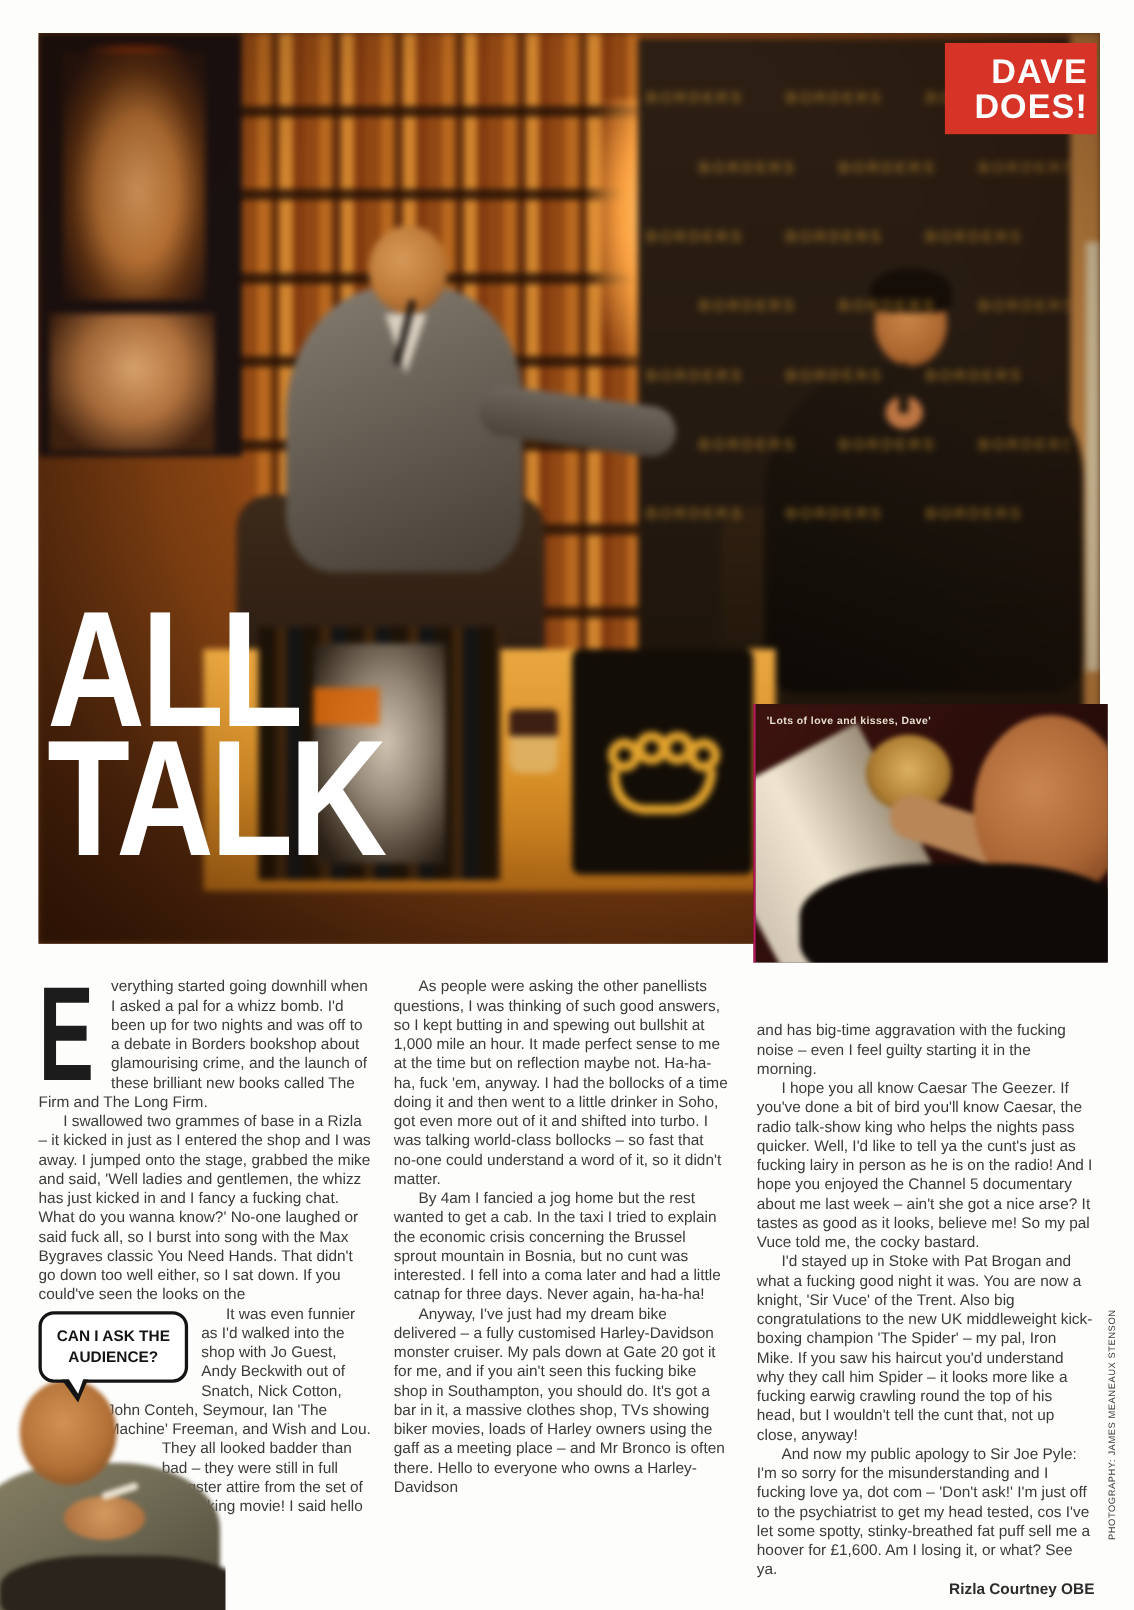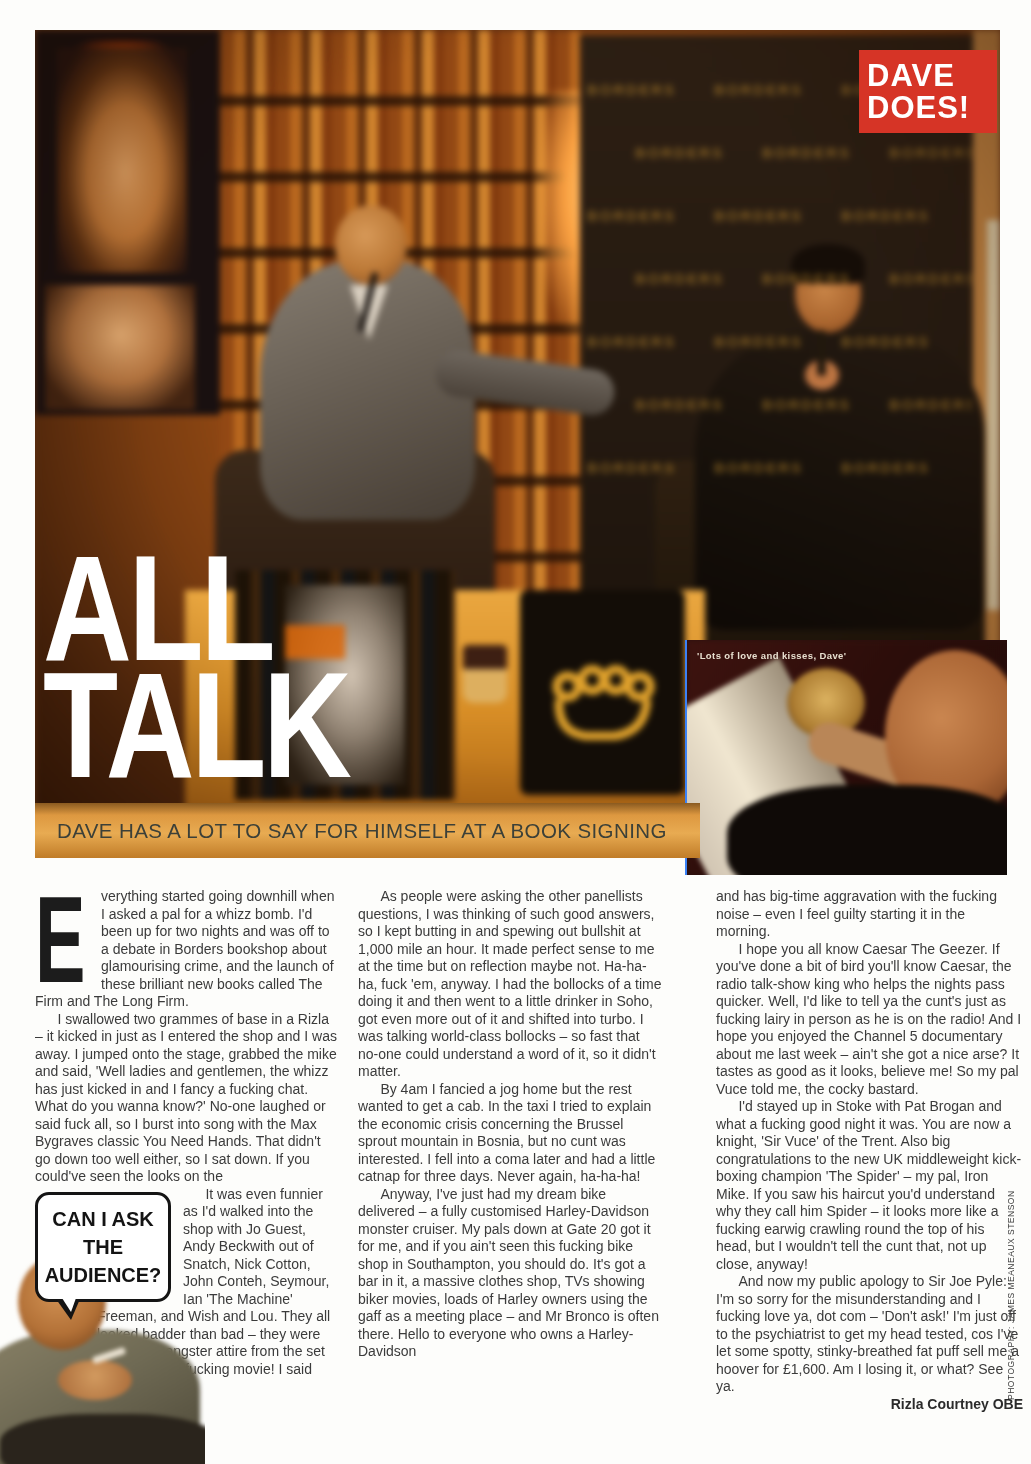--- a/index.html
+++ b/index.html
@@ -63,39 +63,39 @@
 
   .photo-vignette{position:absolute;inset:0;background:radial-gradient(ellipse at 50% 45%, transparent 55%, rgba(25,10,2,0.45) 100%);}
 
   
   .borders-grid{position:absolute;left:552px;top:28px;width:385px;height:600px;overflow:hidden;}
   .brow{height:63px;display:flex;gap:38px;align-items:center;}
   .brow:nth-child(even){padding-left:48px;}
   .brow span{font-weight:bold;font-size:15px;letter-spacing:2px;color:rgba(198,150,62,0.55);white-space:nowrap;}
 
   
-  .badge{position:absolute;right:3px;top:20px;width:122px;padding:10px 8px;background:#d63426;color:#fff;
-      text-align:left;font-weight:bold;font-size:31px;line-height:1.02;letter-spacing:1px;z-index:5;}
+  .badge{position:absolute;right:3px;top:9px;width:122px;padding:10px 8px;background:#d63426;color:#fff;
+      text-align:right;font-weight:bold;font-size:31px;line-height:1.02;letter-spacing:1px;z-index:5;}
   .bubble{position:relative;background:#fff;border:3.5px solid #141414;border-radius:14px;
       font-weight:bold;text-align:center;color:#141414;z-index:5;}
   .bubble::before{content:"";position:absolute;bottom:-21px;left:18px;border-style:solid;
       border-width:21px 9px 0 15px;border-color:#141414 transparent transparent transparent;}
   .bubble::after{content:"";position:absolute;bottom:-13px;left:24px;border-style:solid;
       border-width:14px 5px 0 9px;border-color:#fff transparent transparent transparent;}
   .bubble-photo{position:absolute;left:360px;top:112px;width:96px;padding:9px 6px;font-size:13.5px;line-height:1.45;}
   .headline{position:absolute;left:8px;top:520px;z-index:4;color:#fff;font-weight:bold;
       font-size:150px;line-height:0.78;letter-spacing:-4px;transform:scale(0.82,1);transform-origin:0 0;}
   .subtitle-bar{position:absolute;left:0;bottom:0;width:665px;height:55px;z-index:3;
       background:linear-gradient(180deg,#8a5a20 0%, #dd9840 22%, #e8ab52 55%, #c07c28 100%);
       display:flex;align-items:center;padding-left:22px;box-sizing:border-box;}
   .subtitle-bar span{font-size:20.5px;color:#3c4038;letter-spacing:0.4px;white-space:nowrap;}
 
   
   .inset-photo{position:absolute;left:685px;top:640px;width:320px;height:235px;overflow:hidden;
-      background:#2a0f0e;border-left:2px solid #3b82f6;}
+      background:#2a0f0e;border-left:2px solid #be185d;}
   .inset-art{position:absolute;inset:0;filter:blur(2.5px) saturate(1.1);}
   .inset-base{position:absolute;inset:0;background:linear-gradient(125deg,#3a1410 0%, #2a0e0b 45%, #1c0a08 100%);}
   .inset-head{position:absolute;right:-18px;top:10px;width:140px;height:170px;border-radius:50%;
       background:radial-gradient(circle at 40% 40%, #c58756 0%, #a5663a 55%, #5e3016 100%);}
   .inset-blonde{position:absolute;left:100px;top:28px;width:78px;height:70px;border-radius:50%;
       background:radial-gradient(circle at 50% 45%, #d8b268 0%, #a87c38 60%, #4a2c12 100%);}
   .inset-book{position:absolute;left:-20px;top:45px;width:165px;height:185px;transform:rotate(-28deg);
       background:linear-gradient(90deg,#cfc4b4 0%, #efe6d2 45%, #9a8d7a 100%);}
   .inset-arm{position:absolute;left:120px;top:95px;width:120px;height:40px;border-radius:20px;
       background:#b5875c;transform:rotate(18deg);}
@@ -107,25 +107,25 @@
   
   .credit{position:absolute;left:1006px;top:1160px;height:240px;writing-mode:vertical-rl;
       transform:rotate(180deg);font-size:8.5px;color:#3a3a3a;letter-spacing:0.5px;white-space:nowrap;}
 
   
   .col{position:absolute;top:888px;width:305px;font-size:14px;line-height:1.25;color:#3b3b3b;}
   .col p{margin:0;}
   .col p.ind{text-indent:1.6em;}
   .col-1{left:35px;}
   .col-2{left:358px;}
-  .col-3{left:716px;width:307px;}
+  .col-3{left:688px;width:307px;margin-top:40px;}
   .dropcap{float:left;width:58px;height:98px;margin:4px 8px 0 0;overflow:visible;}
   .dropcap span{display:block;font-size:122px;line-height:0.8;font-weight:bold;color:#1c1c1c;
       transform:scale(0.62,1);transform-origin:0 0;}
-  .bubble-col{float:left;width:118px;padding:10px 6px;margin:6px 12px 4px 0;font-size:20px;line-height:1.4;}
+  .bubble-col{float:left;width:118px;padding:10px 6px;margin:6px 12px 4px 0;font-size:14px;line-height:1.4;}
   .spacer-a{float:left;clear:left;width:62px;height:58px;}
   .spacer-b{float:left;clear:left;width:112px;height:160px;}
   .sig{font-weight:bold;text-align:right;color:#2b2b2b;}
 
   
   .cutout-photo{position:absolute;left:0;top:1252px;width:205px;height:212px;overflow:hidden;}
   .cutout-art{position:absolute;inset:0;filter:blur(2px) saturate(1.05);}
   .cut-head{position:absolute;left:18px;top:2px;width:88px;height:96px;border-radius:50%;
       background:radial-gradient(circle at 45% 40%, #cf9257 0%, #b0713a 55%, #6e3f1c 100%);}
   .cut-jacket{position:absolute;left:-30px;top:78px;width:230px;height:150px;border-radius:45% 40% 0 0;
@@ -225,23 +225,20 @@
     <div class="badge">
       <div>DAVE</div>
       <div>DOES!</div>
     </div>
 
     <div class="headline">
       <div>ALL</div>
       <div>TALK</div>
     </div>
 
-    <div class="subtitle-bar">
-      <span>DAVE HAS A LOT TO SAY FOR HIMSELF AT A BOOK SIGNING</span>
-    </div>
   </div>
 
   <div class="inset-photo">
     <div class="inset-art">
       <div class="inset-base"></div>
       <div class="inset-book"></div>
       <div class="inset-blonde"></div>
       <div class="inset-arm"></div>
       <div class="inset-head"></div>
       <div class="inset-dark"></div>

